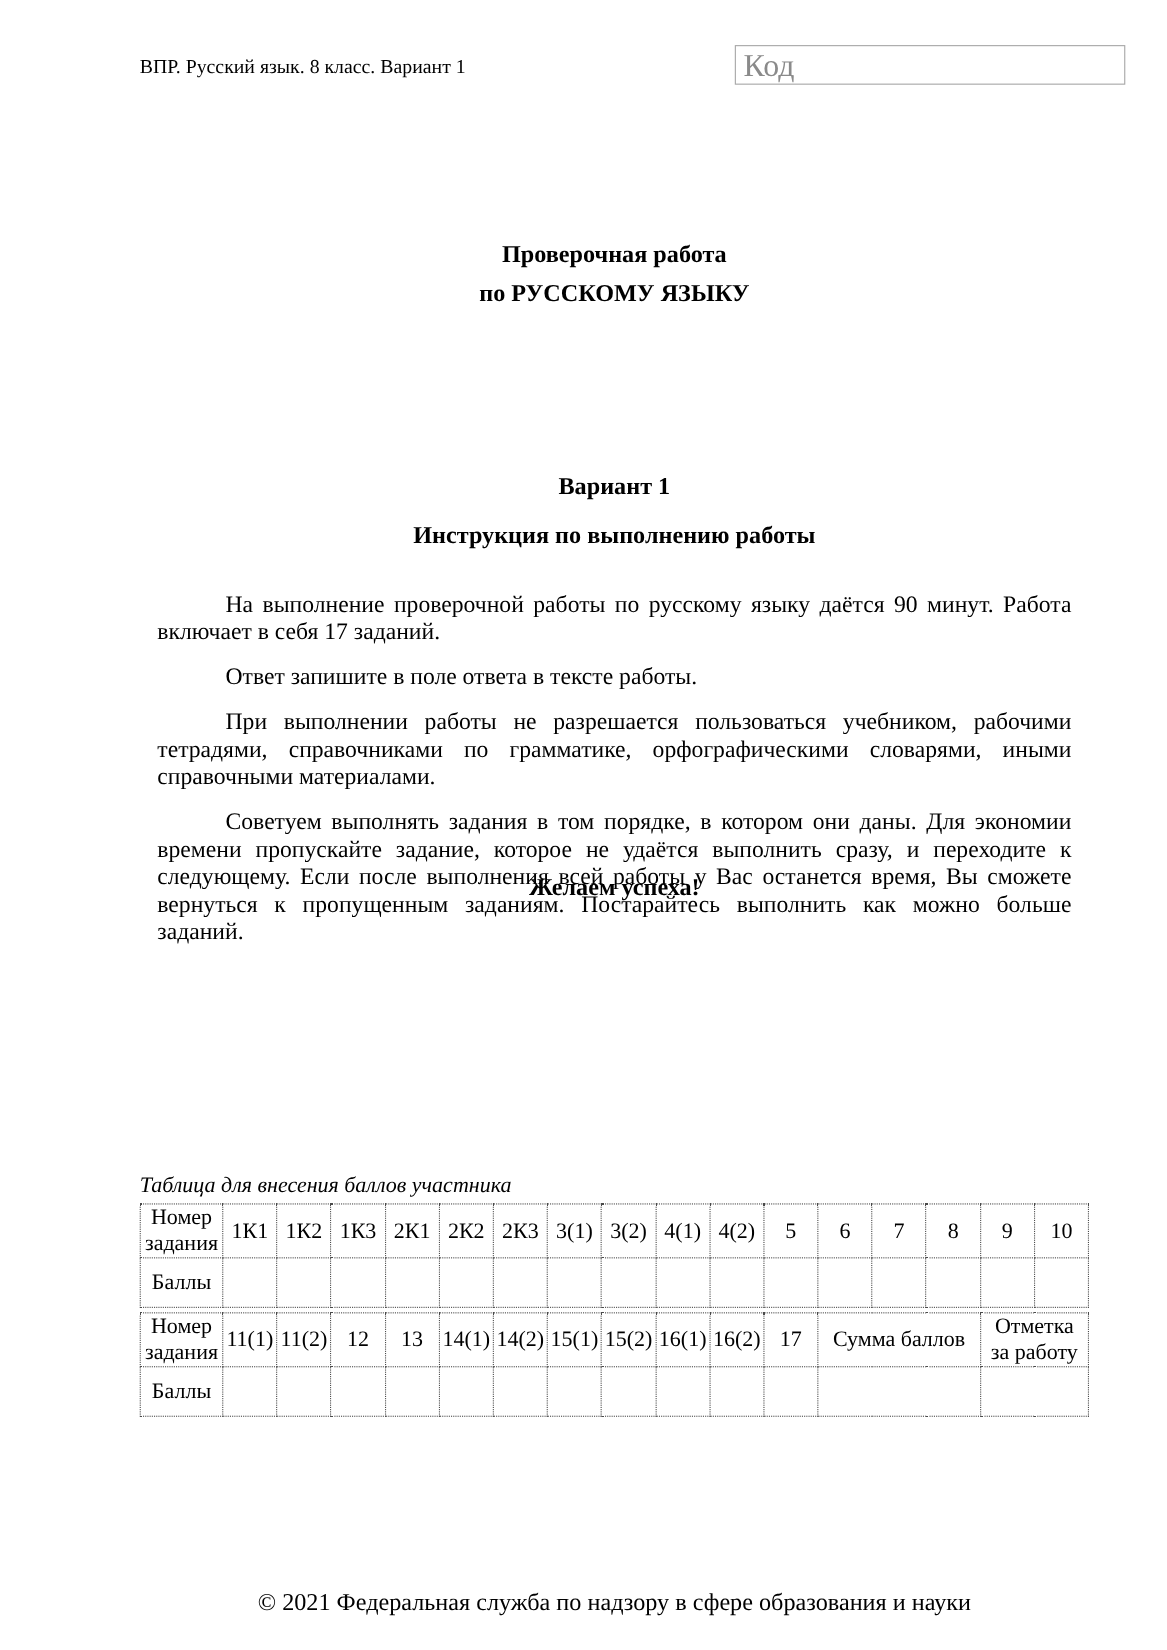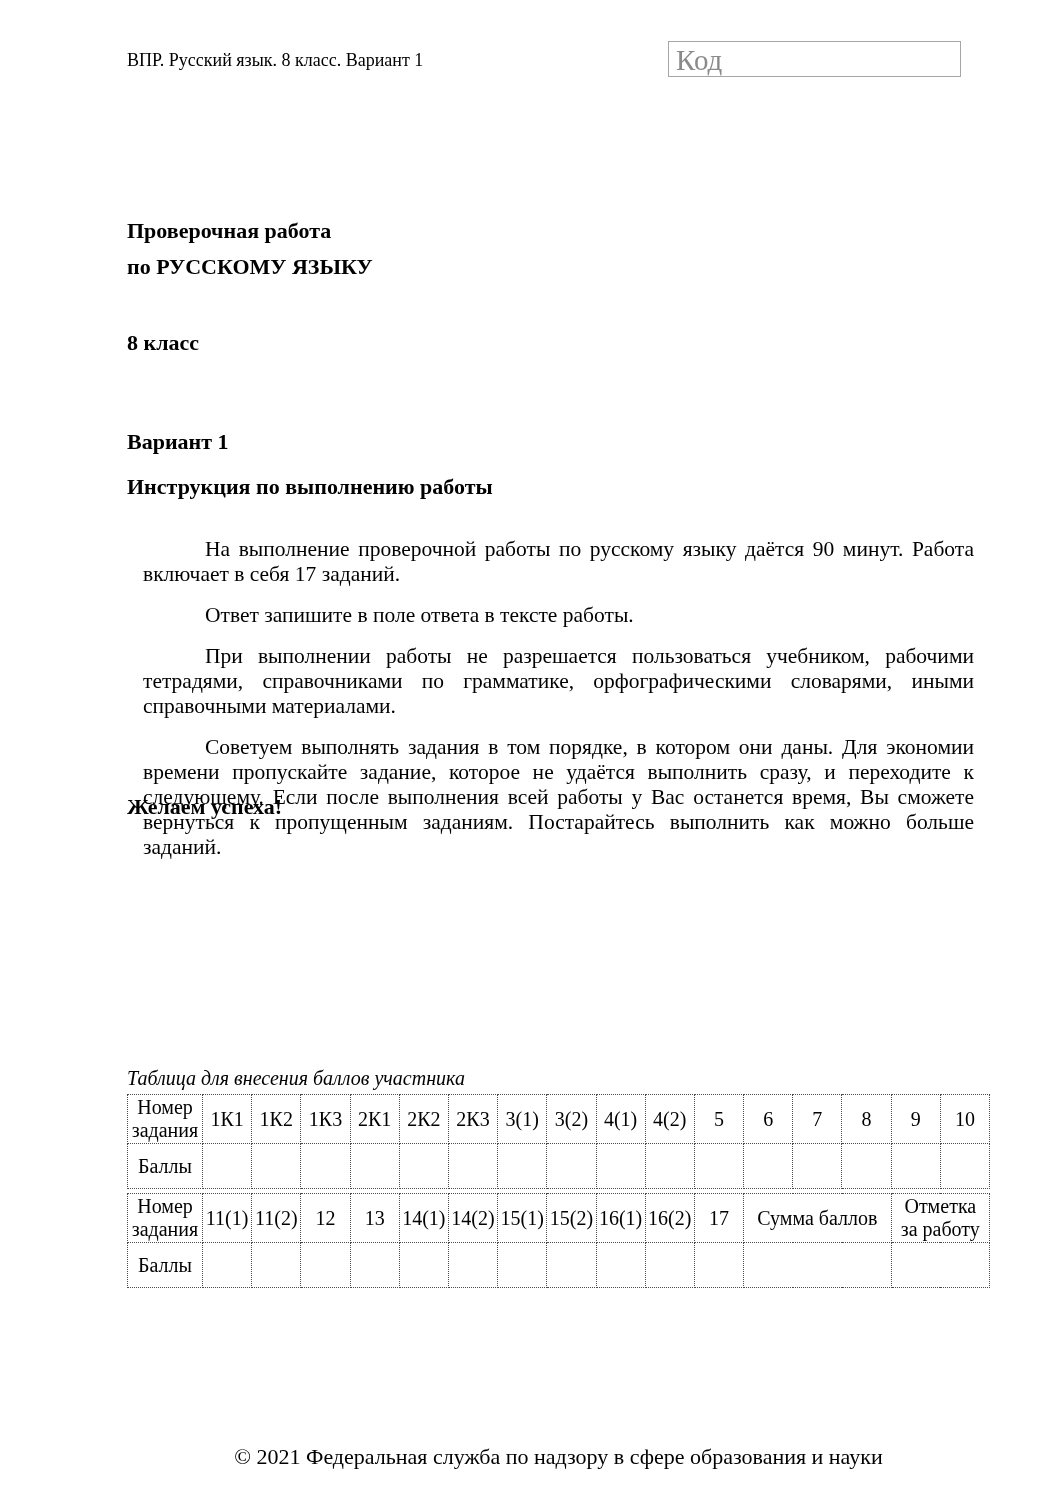--- a/index.html
+++ b/index.html
@@ -23,37 +23,38 @@
   .header-text {
     left: 127px;
     top: 49px;
     font-size: 18px;
     line-height: 22px;
     white-space: nowrap;
   }
   .code-box {
     left: 668px;
     top: 41px;
-    width: 293px;
+    width: 355px;
     height: 36px;
     border: 1px solid #a6a6a6;
     box-sizing: border-box;
   }
   .code-box .code-label {
     display: block;
     padding-left: 7px;
     font-size: 29px;
     line-height: 36px;
     color: #8a8a8a;
   }
 
   
   .centered {
     left: 127px;
     width: 863px;
+    text-align: center;
     font-weight: bold;
     font-size: 22px;
     line-height: 25px;
   }
   .t-work     { top: 218px; }
   .t-subject  { top: 254px; }
   .t-grade    { top: 330px; }
   .t-variant  { top: 406px; margin-top: 23px; }
   .t-instr    { top: 474px; }
   .t-wish     { top: 794px; }
@@ -117,21 +118,20 @@
 
 <div class="page">
 
   <div class="abs header-text">ВПР. Русский язык. 8 класс. Вариант 1</div>
   <div class="abs code-box">
     <span class="code-label">Код</span>
   </div>
 
   <div class="abs centered t-work">Проверочная работа</div>
   <div class="abs centered t-subject">по РУССКОМУ ЯЗЫКУ</div>
-  <div class="abs centered t-grade">8 класс</div>
   <div class="abs centered t-variant">Вариант 1</div>
   <div class="abs centered t-instr">Инструкция по выполнению работы</div>
 
   <div class="abs body-text">
     <p>На выполнение проверочной работы по русскому языку даётся 90 минут. Работа включает в себя 17 заданий.</p>
     <p>Ответ запишите в поле ответа в тексте работы.</p>
     <p>При выполнении работы не разрешается пользоваться учебником, рабочими тетрадями, справочниками по грамматике, орфографическими словарями, иными справочными материалами.</p>
     <p>Советуем выполнять задания в том порядке, в котором они даны. Для экономии времени пропускайте задание, которое не удаётся выполнить сразу, и переходите к следующему. Если после выполнения всей работы у Вас останется время, Вы сможете вернуться к пропущенным заданиям. Постарайтесь выполнить как можно больше заданий.</p>
   </div>
 

